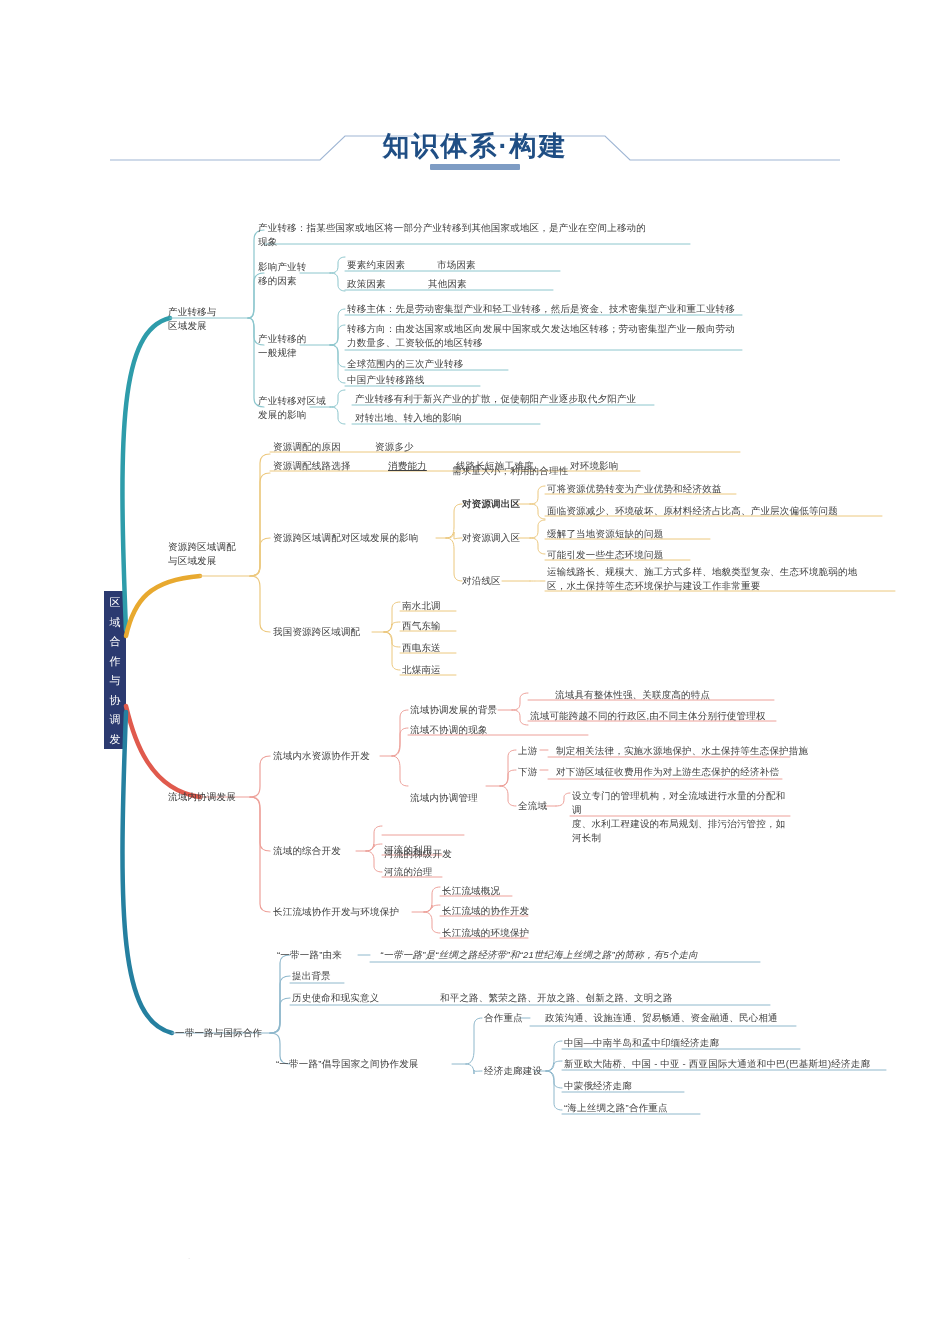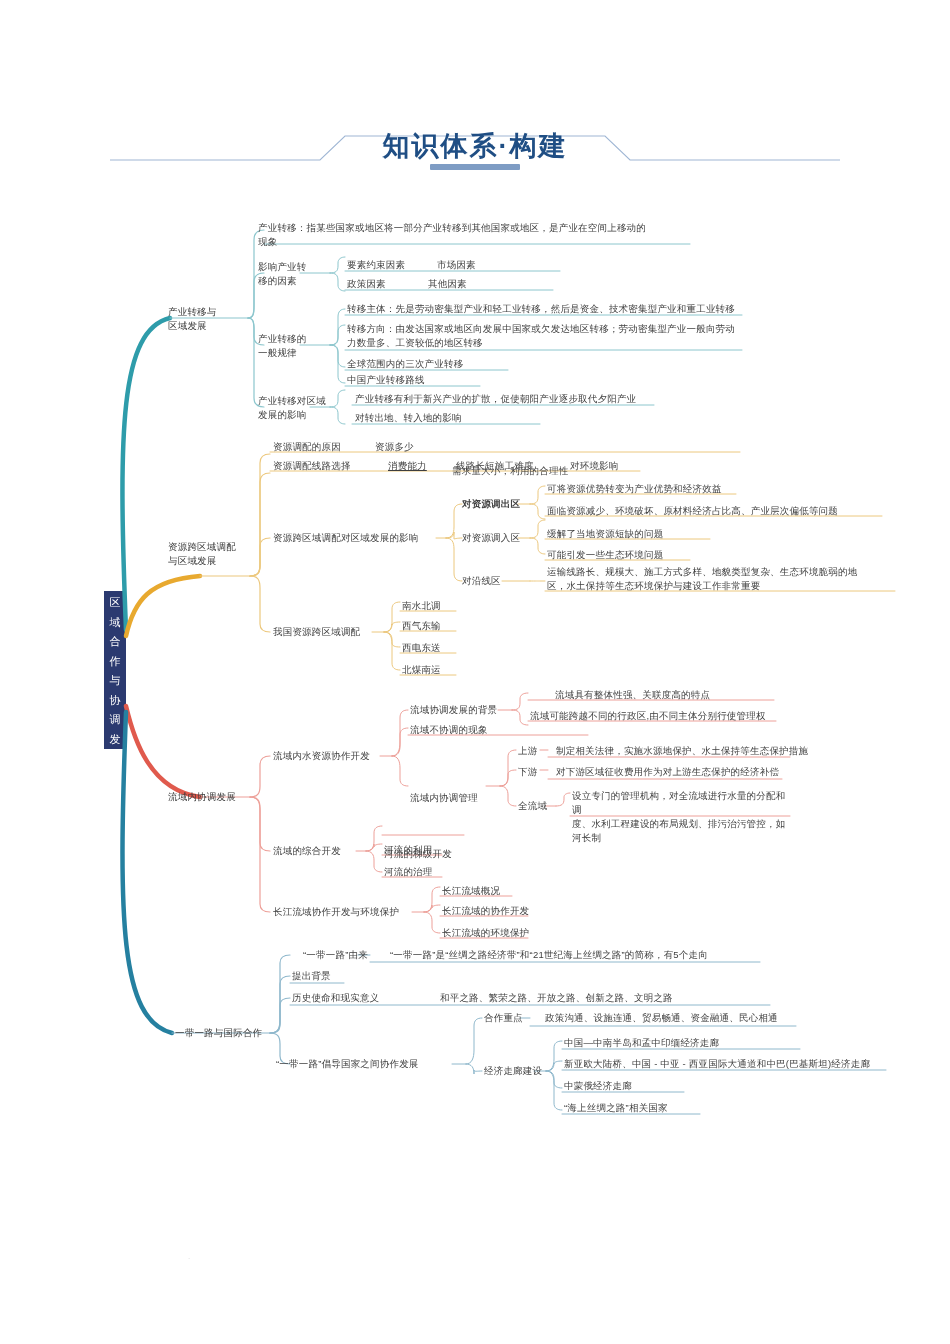--- a/index.html
+++ b/index.html
@@ -332,28 +332,28 @@
 <div class="node lv3" style="left:384px; top:823px;margin-top:24px;">河流的梯级开发</div>
 <div class="node lv3" style="left:384px; top:843px;">河流的利用</div>
 <div class="node lv3" style="left:384px; top:865px;">河流的治理</div>
 
 <div class="node lv2" style="left:273px; top:905px;">长江流域协作开发与环境保护</div>
 <div class="node lv3" style="left:442px; top:884px;">长江流域概况</div>
 <div class="node lv3" style="left:442px; top:904px;">长江流域的协作开发</div>
 <div class="node lv3" style="left:442px; top:926px;">长江流域的环境保护</div>
 
 <div class="node lv1" style="left:175px; top:1026px;">一带一路与国际合作</div>
-<div class="node lv2" style="left:277px; top:948px;margin-left:26px;">“一带一路”由来</div>
-<div class="node lv3" style="left:390px; top:948px;">“一带一路”是“丝绸之路经济带”和“21世纪海上丝绸之路”的简称，有5个走向</div>
+<div class="node lv2" style="left:277px; top:948px;">“一带一路”由来</div>
+<div class="node lv3" style="left:380px; top:948px;font-style:italic;">“一带一路”是“丝绸之路经济带”和“21世纪海上丝绸之路”的简称，有5个走向</div>
 <div class="node lv2" style="left:292px; top:969px;">提出背景</div>
 <div class="node lv2" style="left:292px; top:991px;">历史使命和现实意义</div>
 <div class="node lv3" style="left:440px; top:991px;">和平之路、繁荣之路、开放之路、创新之路、文明之路</div>
 
 <div class="node lv2" style="left:276px; top:1057px;">“一带一路”倡导国家之间协作发展</div>
 <div class="node lv3" style="left:484px; top:1011px;">合作重点</div>
 <div class="node lv4" style="left:545px; top:1011px;">政策沟通、设施连通、贸易畅通、资金融通、民心相通</div>
 <div class="node lv3" style="left:484px; top:1064px;">经济走廊建设</div>
 <div class="node lv4" style="left:564px; top:1036px;">中国—中南半岛和孟中印缅经济走廊</div>
 <div class="node lv4" style="left:564px; top:1057px;">新亚欧大陆桥、中国 - 中亚 - 西亚国际大通道和中巴(巴基斯坦)经济走廊</div>
 <div class="node lv4" style="left:564px; top:1079px;">中蒙俄经济走廊</div>
-<div class="node lv4" style="left:564px; top:1101px;">“海上丝绸之路”相关国家</div>
+<div class="node lv4" style="left:564px; top:1101px;">“海上丝绸之路”合作重点</div>
 
 <div class="wm" style="left:188px; top:1252px;">.</div>
 
 </body></html>

